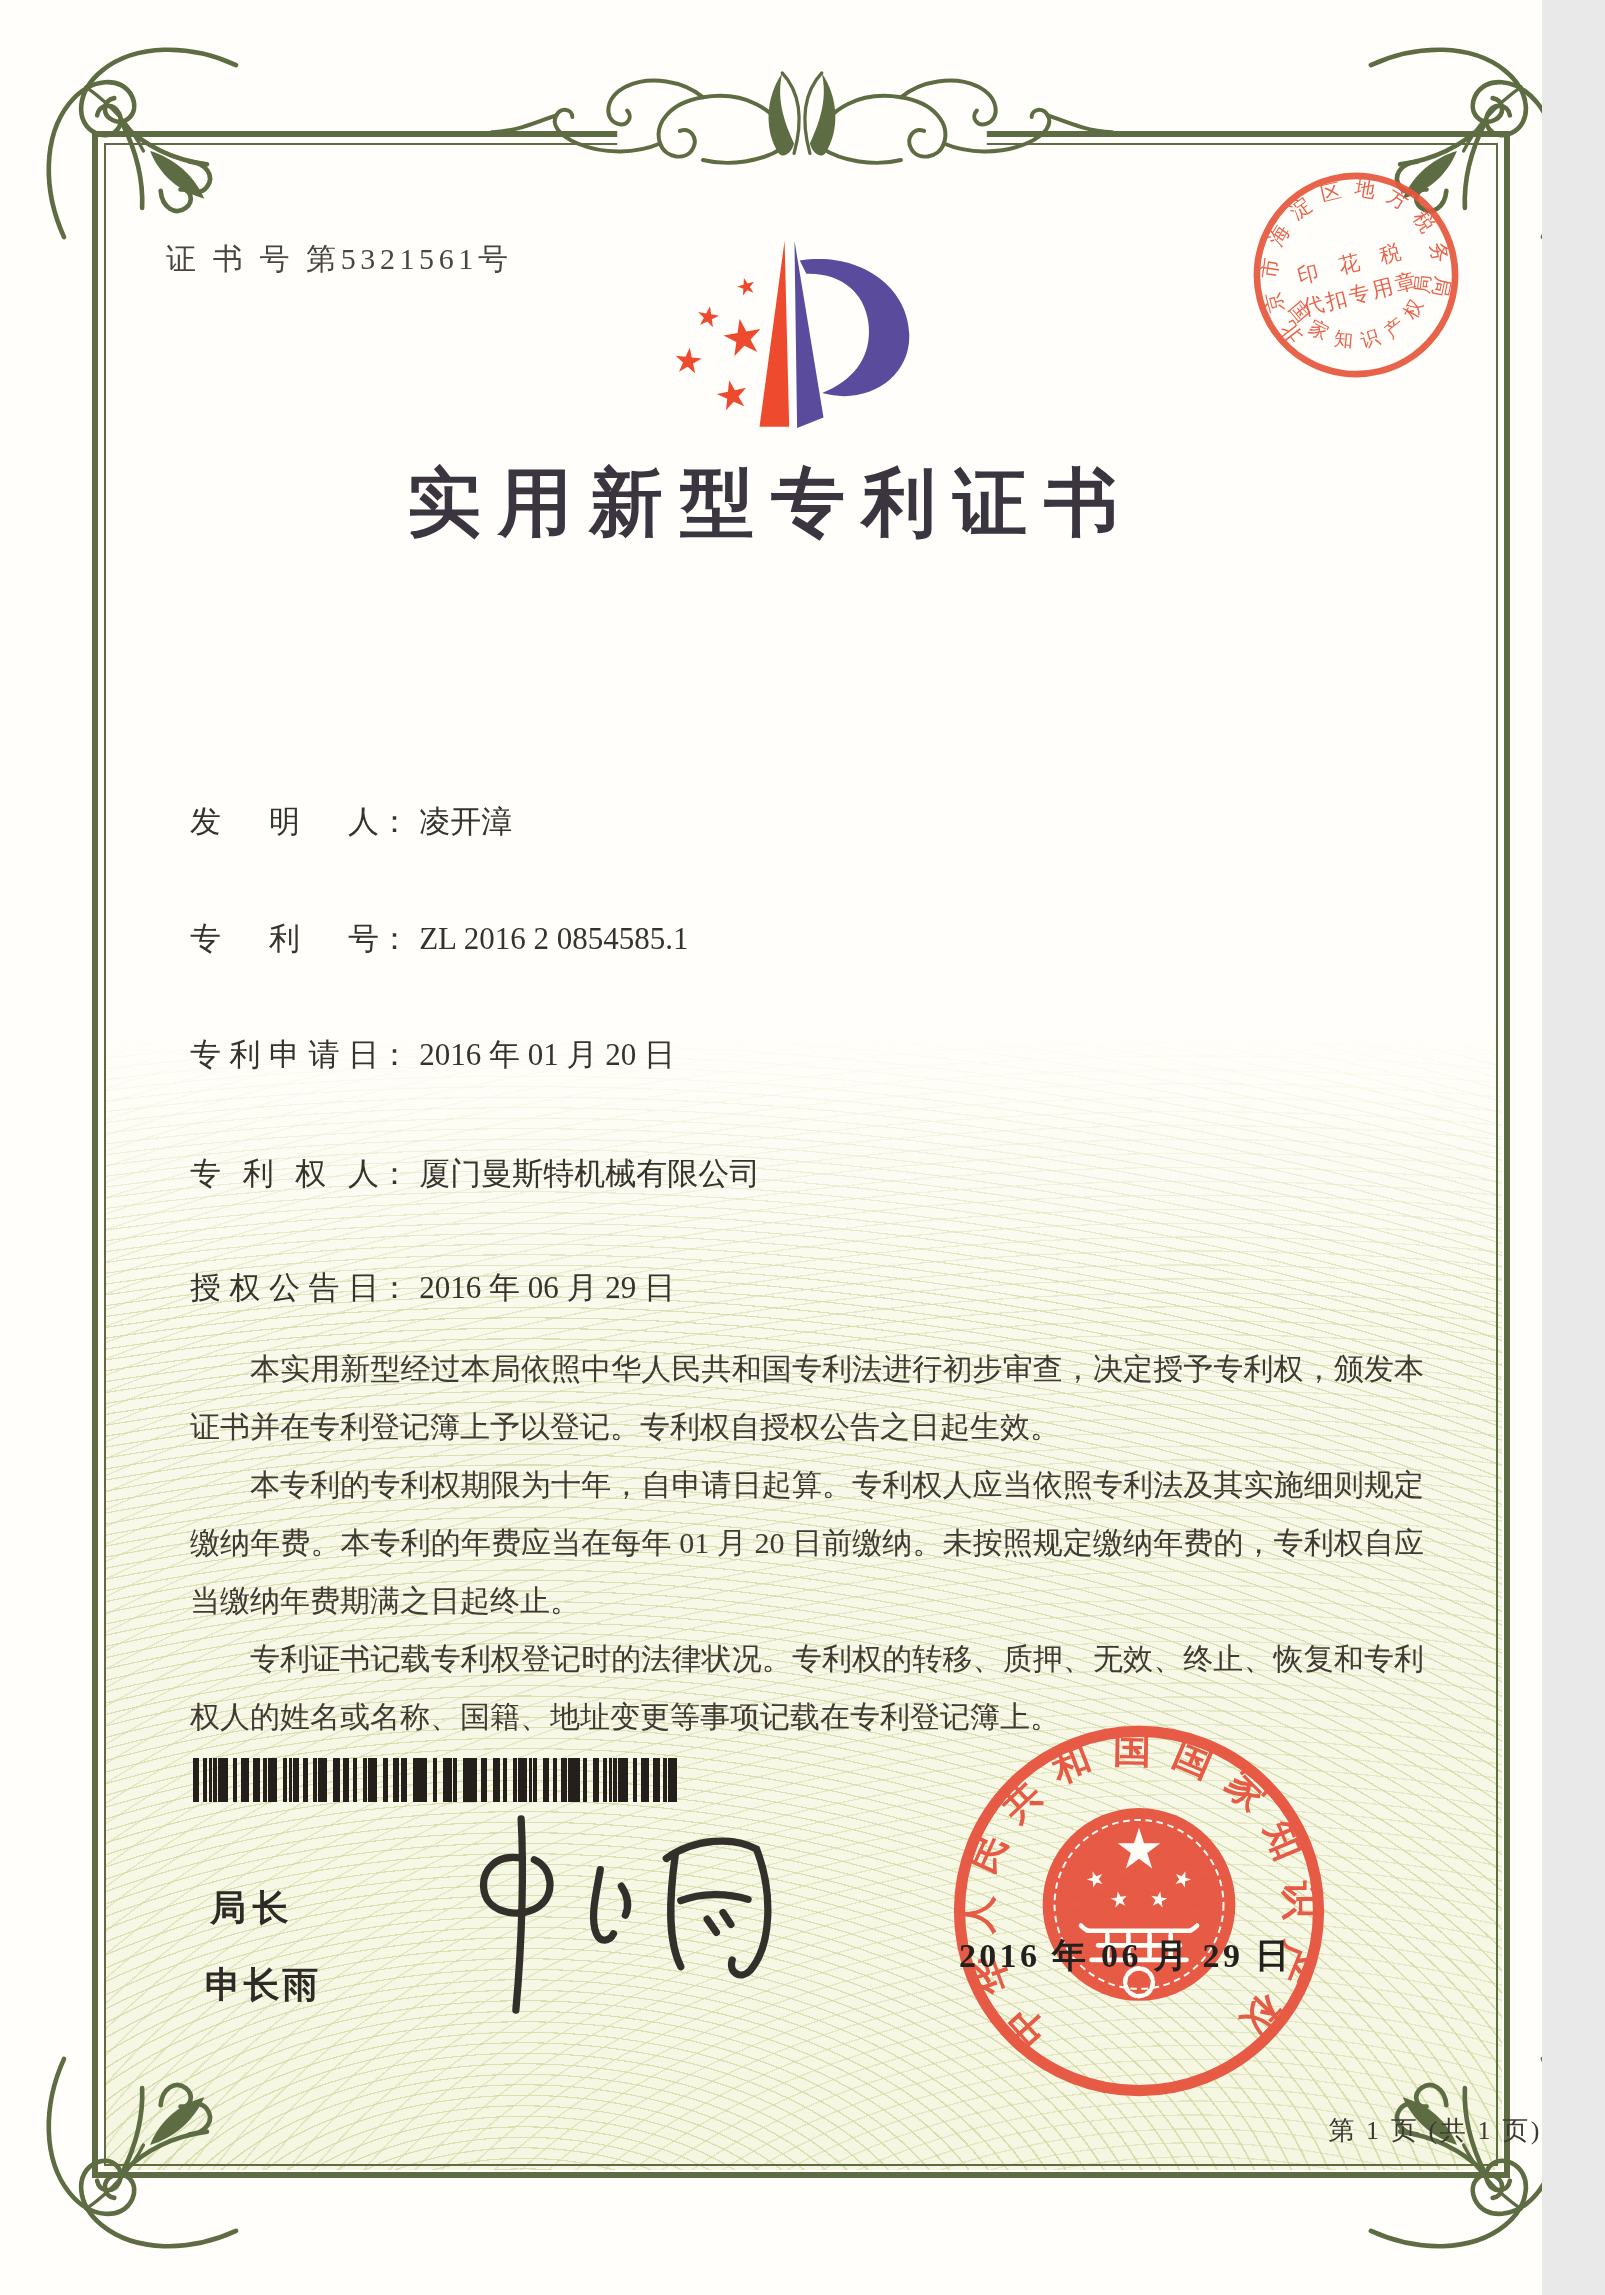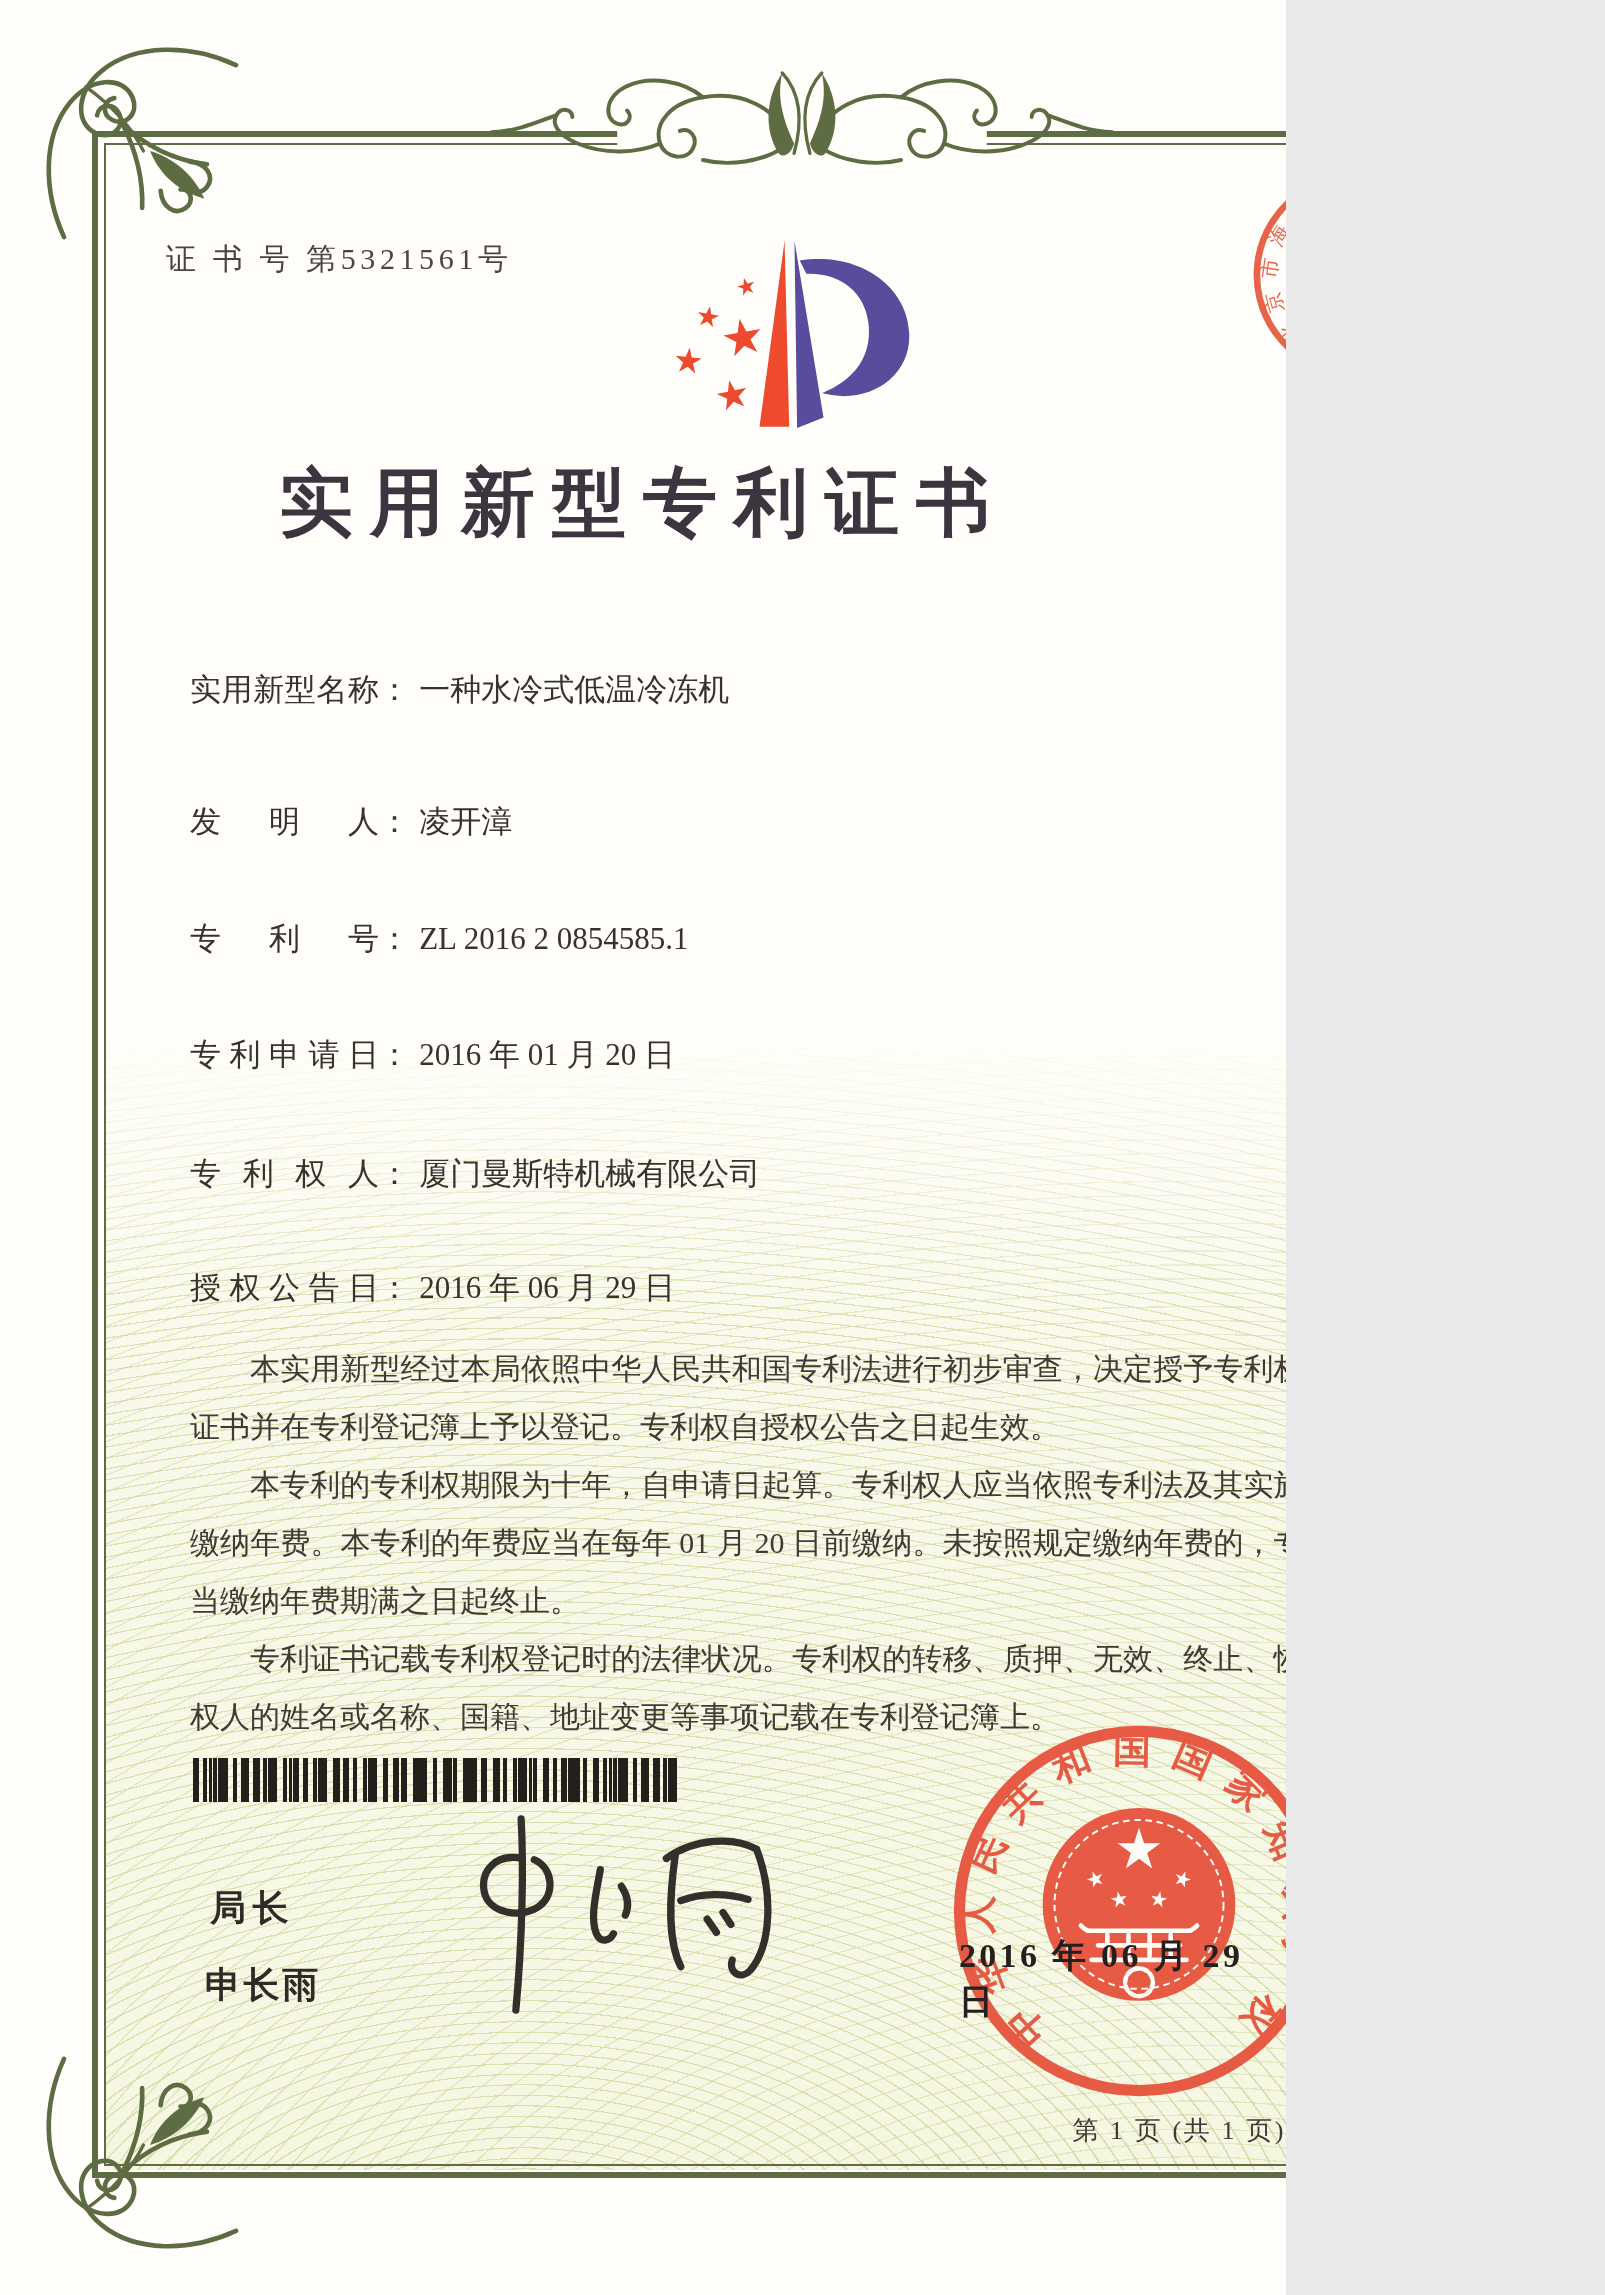--- a/index.html
+++ b/index.html
@@ -1,17 +1,17 @@
 <!DOCTYPE html>
 <html style="font-size:10.6px"><head>
 <meta charset="utf-8">
 <style>
   html,body{margin:0;padding:0;background:#e9e9e9;}
   .page{
-    position:relative;width:1286px;height:2295px;background:#fffefa;
+    position:relative;width:1542px;height:2295px;background:#fffefa;
     font-family:"Liberation Serif","DejaVu Serif",serif;color:#37332e;overflow:hidden;
   }
   .abs{position:absolute;}
   
   .guilloche{
     left:104px;top:1030px;width:1398px;height:1140px;
     background:
       repeating-radial-gradient(1189px 694px ellipse at 30% 1255px, rgba(210,216,160,.75) 0 2px, rgba(0,0,0,0) 2px 18px),
       repeating-radial-gradient(1387px 859px ellipse at 78% 1420px, rgba(210,216,160,.5) 0 2px, rgba(0,0,0,0) 2px 22.5px),
       linear-gradient(rgba(240,242,214,.30), rgba(238,241,210,.6));
@@ -152,23 +152,20 @@
       <path d="M 243,42 L 205,324 L 250,324 Z"></path>
     </g>
     <g fill="#5a4b9c">
       <path d="M 258,42 L 262,326 L 302,310 Z"></path>
       <path d="M 266,72 C 355,58 430,110 432,184 C 434,250 368,292 300,273 C 352,252 376,214 370,166 C 364,120 328,90 276,92 Z"></path>
     </g>
   </svg>
 
   <div class="abs title">实用新型专利证书</div>
 
-  <div class="abs field" style="top:669px;">
-    <span class="lab">实用新型名称</span><span class="colon">：</span><span>一种水冷式低温冷冻机</span>
-  </div>
   <div class="abs field" style="top:801px;">
     <span class="lab">发明人</span><span class="colon">：</span><span>凌开漳</span>
   </div>
   <div class="abs field" style="top:918px;">
     <span class="lab">专利号</span><span class="colon">：</span><span>ZL 2016 2 0854585.1</span>
   </div>
   <div class="abs field" style="top:1034px;">
     <span class="lab">专利申请日</span><span class="colon">：</span><span>2016 年 01 月 20 日</span>
   </div>
   <div class="abs field" style="top:1153px;">

